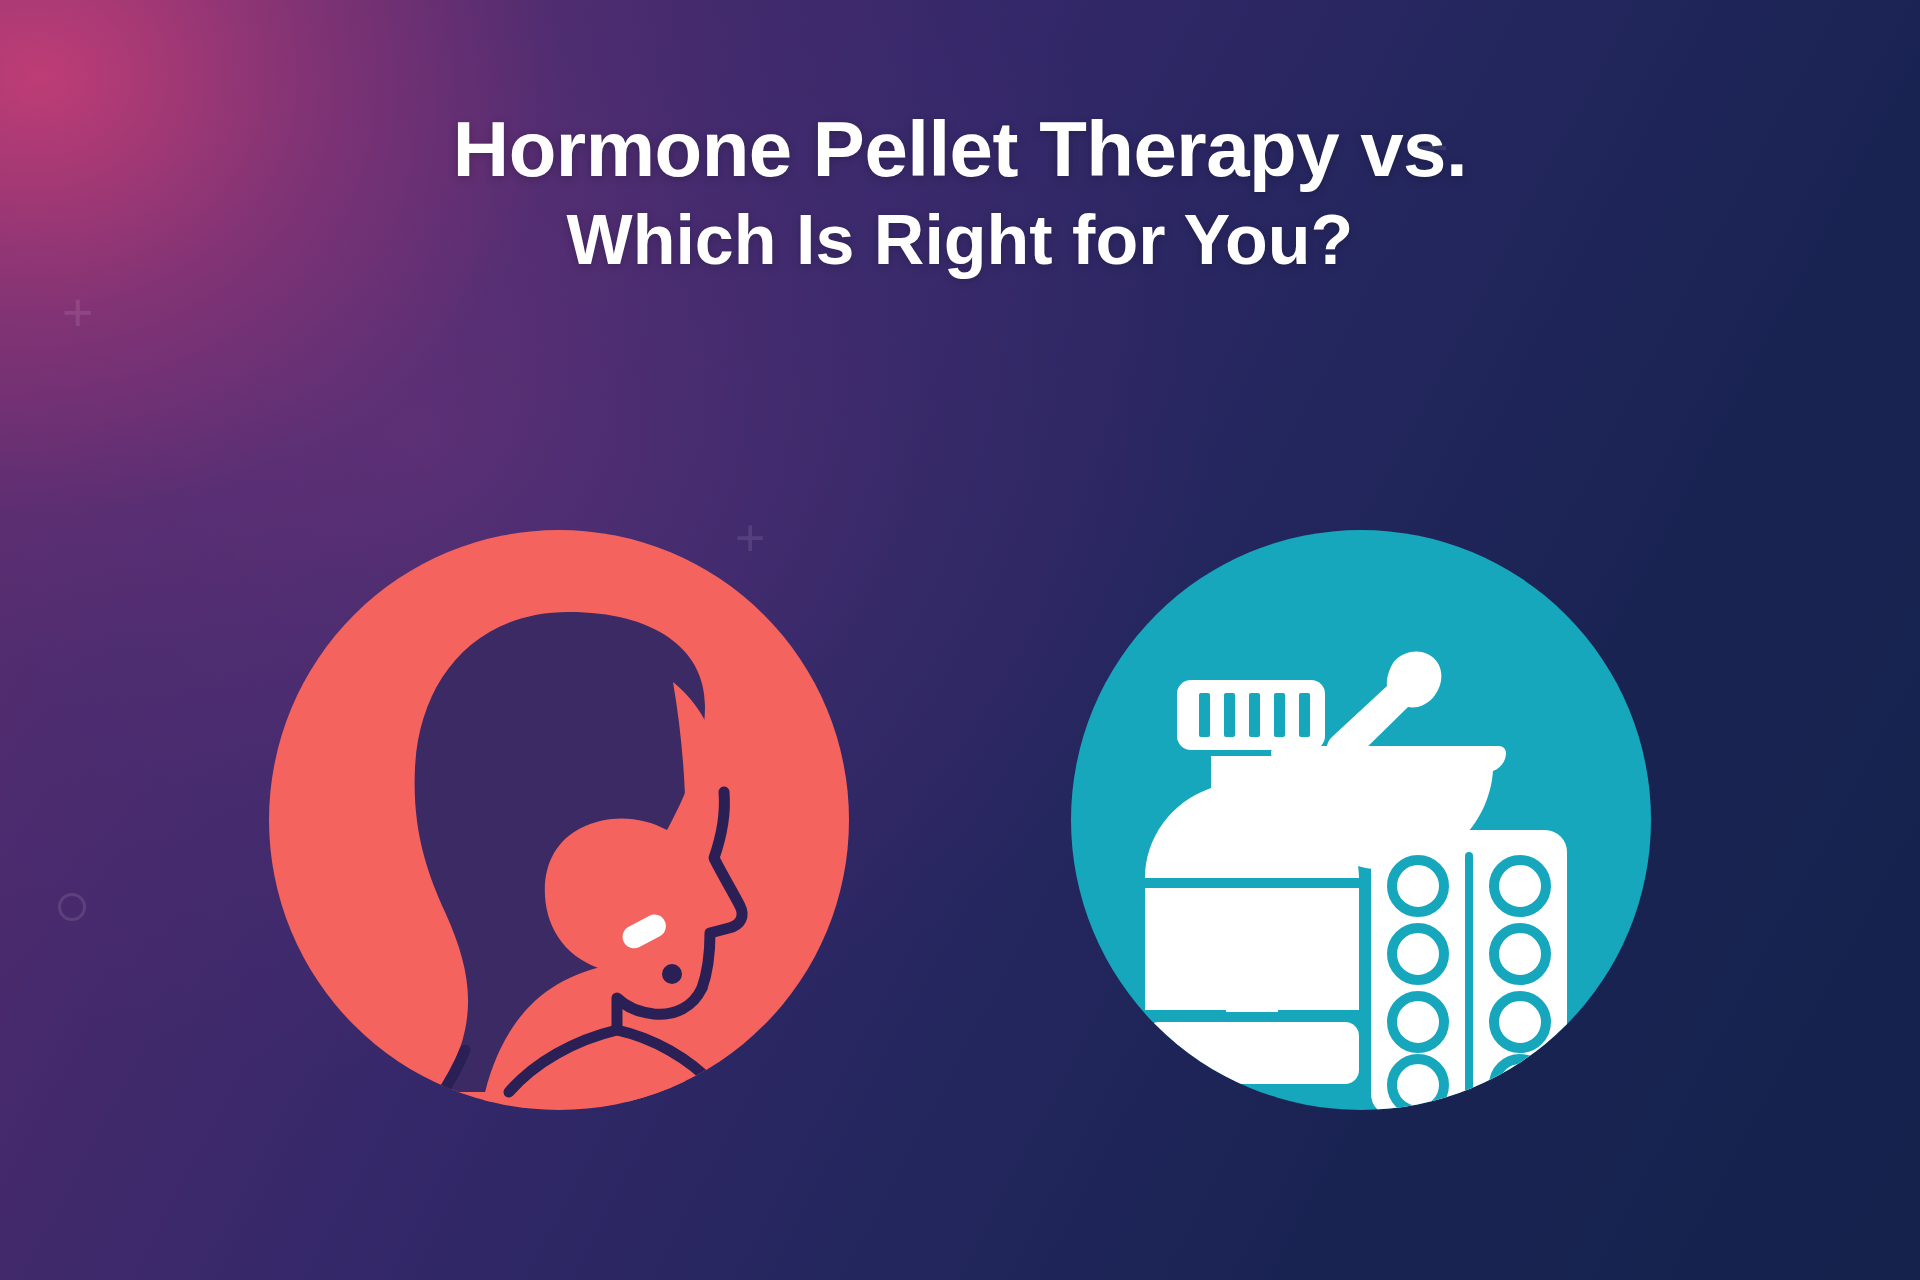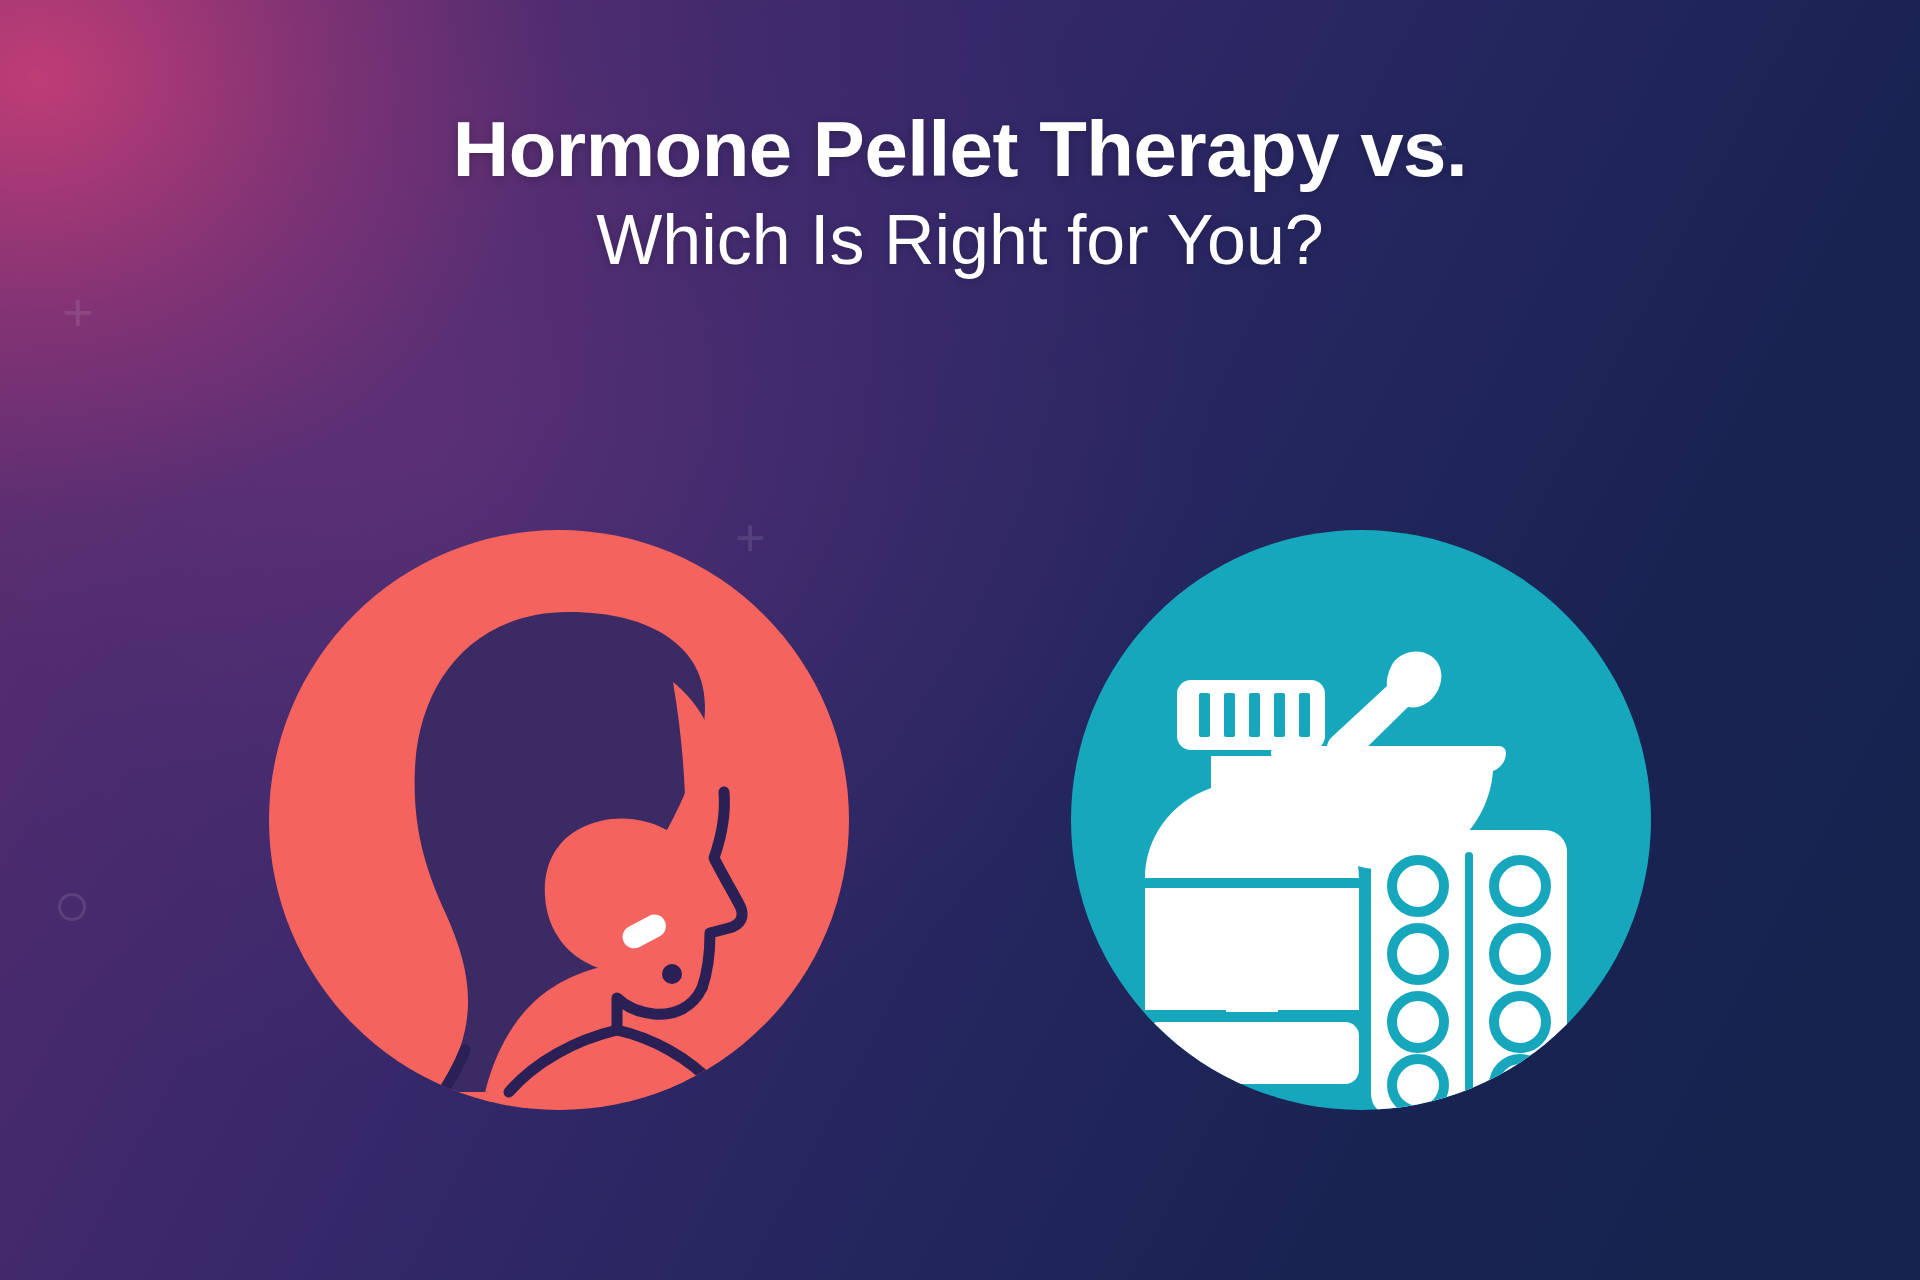--- a/index.html
+++ b/index.html
@@ -49,21 +49,21 @@
     color: #ffffff;
     font-weight: 700;
     font-size: 78px;
     line-height: 1.17;
     letter-spacing: -0.5px;
     text-shadow: 0 2px 10px rgba(0,0,0,0.22);
   }
   .subtitle-line {
     display: block;
     color: #ffffff;
-    font-weight: 400;
+    font-weight: 700;
     font-size: 70px;
     line-height: 1.30;
     letter-spacing: 0px;
     text-shadow: 0 2px 10px rgba(0,0,0,0.20);
   }
 
   
   .illus-row {
     position: absolute;
     left: 0;

